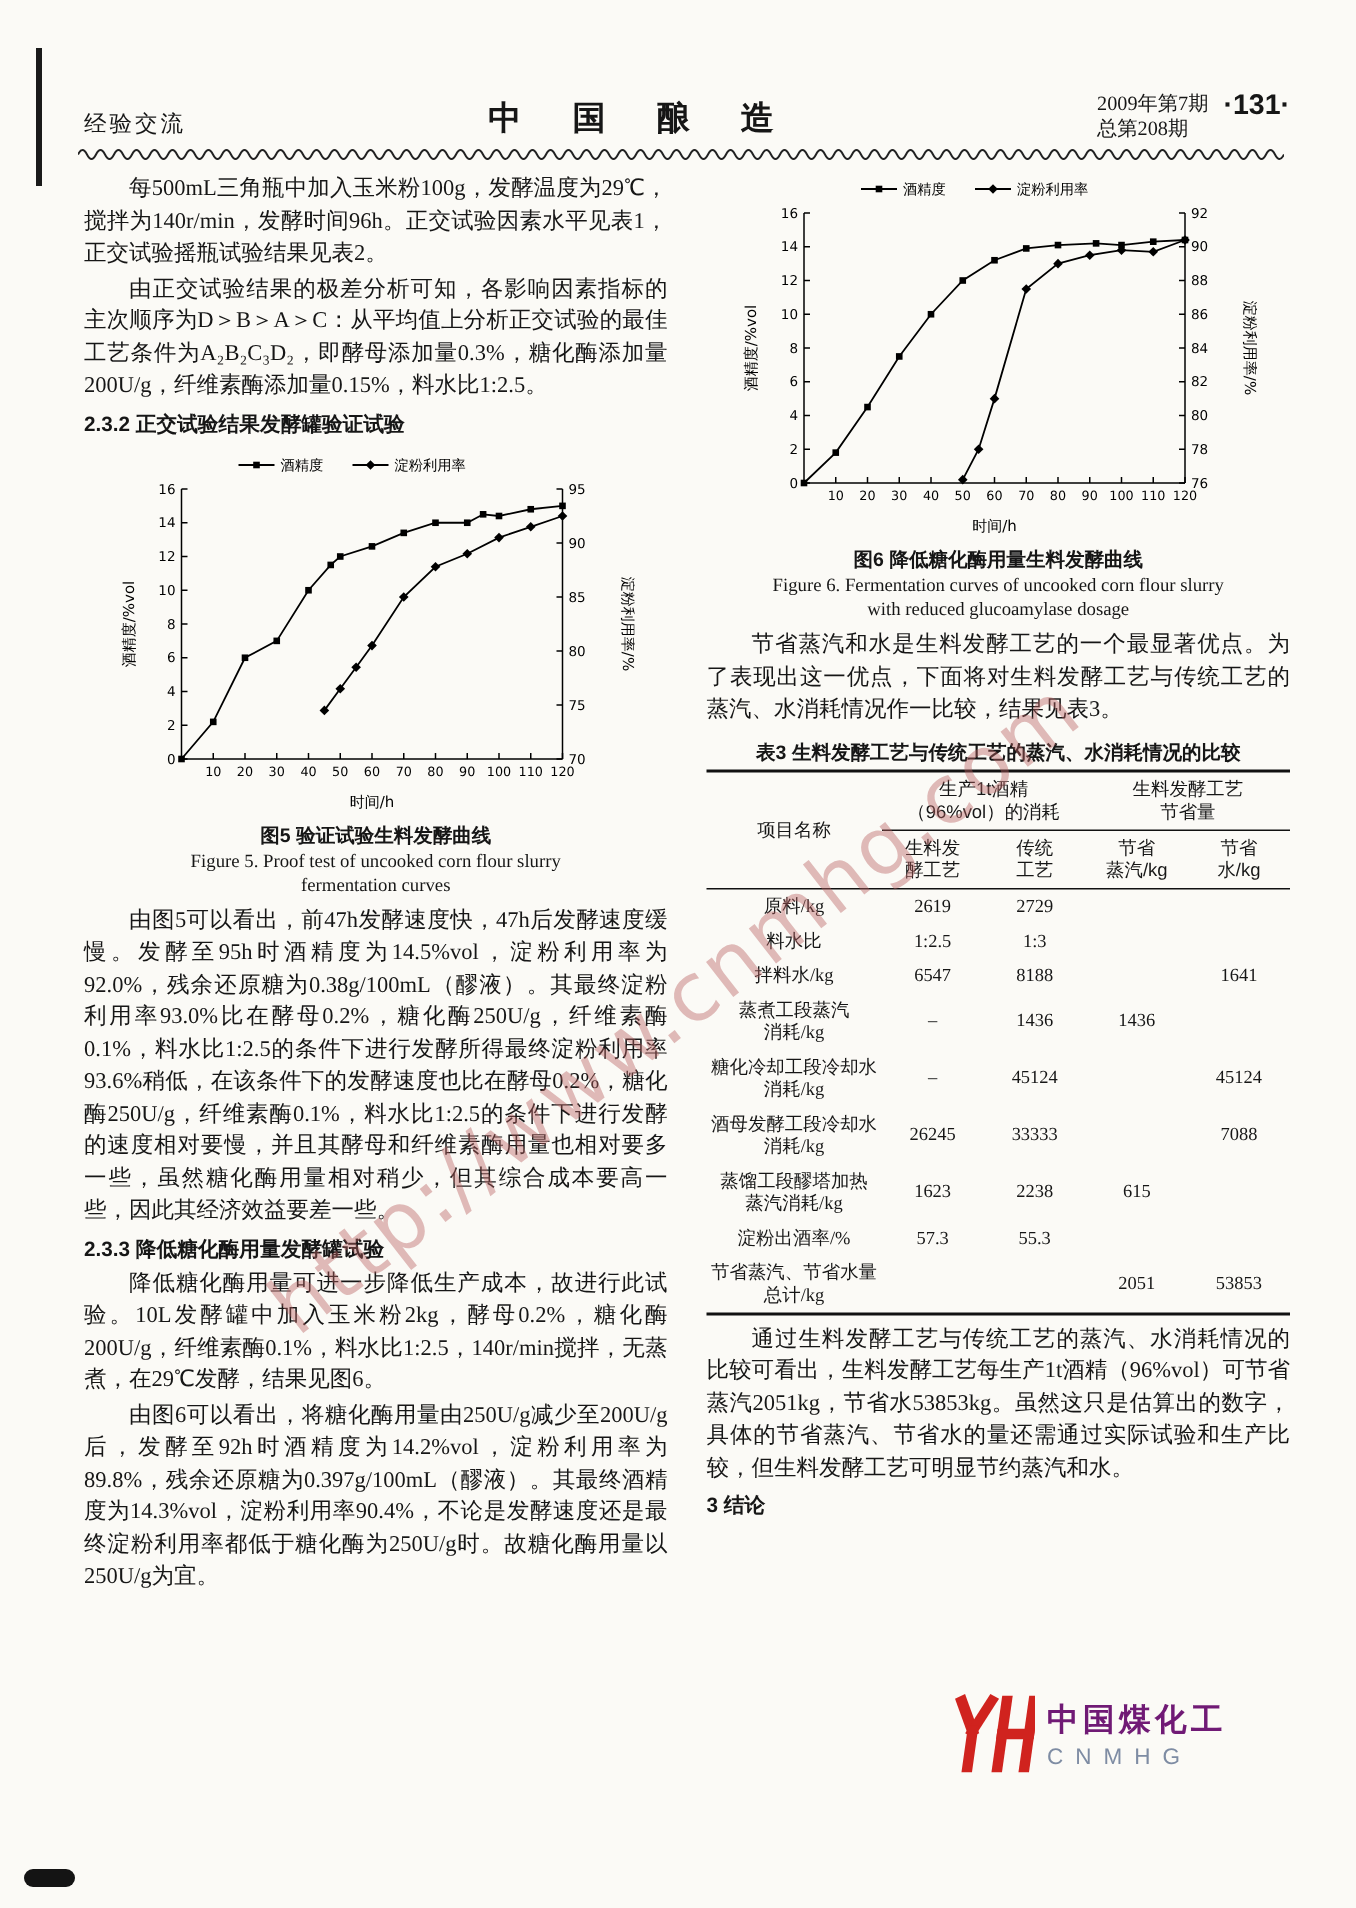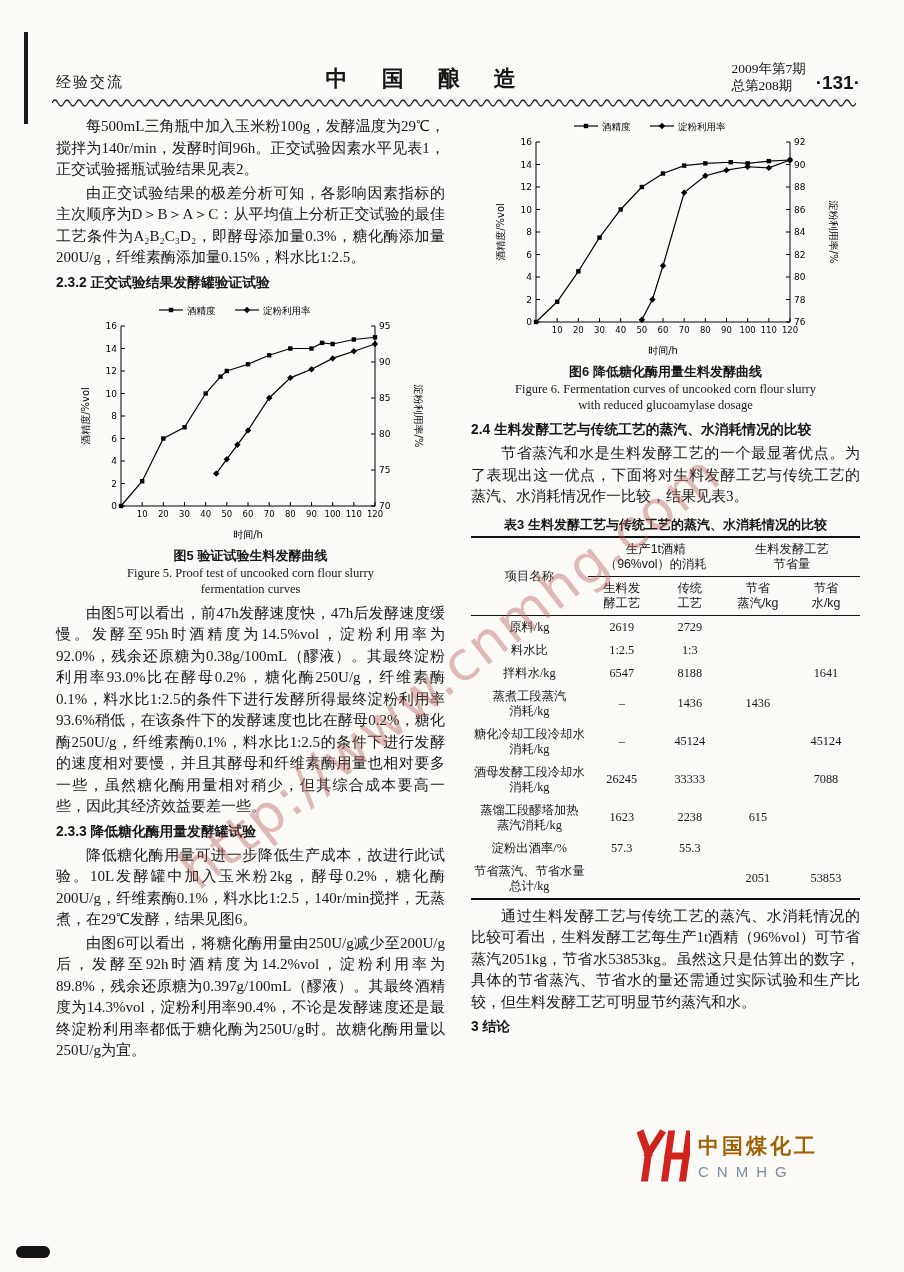--- a/index.html
+++ b/index.html
@@ -7,21 +7,21 @@
     position:relative; width:904px; height:1272px; overflow:hidden;
     background:#fbfaf6; color:#161616;
     font-family:"Liberation Serif", serif;
   }
   
   .header{position:absolute; left:56px; right:44px; top:60px;
           display:flex; justify-content:space-between; align-items:flex-end;}
   .hdr-left{font-size:15px; letter-spacing:2px; padding-bottom:2px;}
   .hdr-center{font-size:22px; font-weight:bold; letter-spacing:14px;
               font-family:"Liberation Sans", sans-serif; padding-bottom:0;}
-  .hdr-right{display:flex; align-items:flex-end; gap:10px;}
+  .hdr-right{display:flex; align-items:flex-start; gap:10px;}
   .issue{font-size:13.5px; line-height:17px; text-align:left;}
   .pageno{font-size:19px; font-weight:bold; font-family:"Liberation Sans",sans-serif;}
   .wave{position:absolute; left:52px; top:98px;}
   
   .columns{position:absolute; left:56px; right:44px; top:116px; display:flex; gap:26px;}
   .col{flex:1; min-width:0;}
   .p{font-size:15px; line-height:21.5px; text-align:justify; text-indent:2em; margin:0 0 2px 0;}
   .p-noindent{text-indent:0;}
   .hsec{font-size:13.8px; font-weight:bold; line-height:22px; margin:3px 0 2px 0;
         font-family:"Liberation Sans", sans-serif;}
@@ -42,21 +42,21 @@
   th.item{border-bottom:1px solid #111;}
   th.grp{border-bottom:1px solid #111;}
   tr.sub th{border-bottom:1px solid #111;}
   
   .watermark{position:absolute; left:40px; top:640px; width:820px; text-align:center;
              transform:rotate(-38deg); font-size:54px; letter-spacing:2px; white-space:nowrap;
              color:rgba(184,96,96,0.42); font-family:"DejaVu Sans",sans-serif; pointer-events:none;}
   
   .logo{position:absolute; left:628px; top:1116px; width:254px; height:80px; background:#fbfaf6;
         display:flex; align-items:center; gap:8px;}
-  .logo-text .cn{color:#a16207; font-size:21px; font-weight:bold; letter-spacing:3px;
+  .logo-text .cn{color:#701a75; font-size:21px; font-weight:bold; letter-spacing:3px;
                  font-family:"Liberation Sans",sans-serif;}
   .logo-text .en{color:#7e8ca3; font-size:15px; letter-spacing:8px;
                  font-family:"Liberation Sans",sans-serif; margin-top:3px;}
   
   .artifact-bar{position:absolute; left:24px; top:32px; width:4px; height:92px; background:#1a1a1a;}
   .artifact-blob{position:absolute; left:16px; top:1246px; width:34px; height:12px;
                  background:#141414; border-radius:6px;}
 </style>
 </head>
 <body>
@@ -293,21 +293,20 @@
             <path d="M232.5 50.925 L235.7 54.125 L232.5 57.325 L229.3 54.125 Z" fill="#000"></path>
             <path d="M253.66666666666669 47.550000000000026 L256.8666666666667 50.75000000000003 L253.66666666666669 53.95000000000003 L250.4666666666667 50.75000000000003 Z" fill="#000"></path>
             <path d="M274.8333333333333 48.67499999999997 L278.0333333333333 51.87499999999997 L274.8333333333333 55.074999999999974 L271.6333333333333 51.87499999999997 Z" fill="#000"></path>
             <path d="M296 40.79999999999993 L299.2 43.999999999999936 L296 47.19999999999994 L292.8 43.999999999999936 Z" fill="#000"></path>
           </svg>
         <div class="figcap-cn">图6 降低糖化酶用量生料发酵曲线</div>
         <div class="figcap-en">Figure 6. Fermentation curves of uncooked corn flour slurry</div>
         <div class="figcap-en">with reduced glucoamylase dosage</div>
       </div>
 
-      <div class="hsec">2.4 生料发酵工艺与传统工艺的蒸汽、水消耗情况的比较</div>
       <p class="p">节省蒸汽和水是生料发酵工艺的一个最显著优点。为了表现出这一优点，下面将对生料发酵工艺与传统工艺的蒸汽、水消耗情况作一比较，结果见表3。</p>
 
       <div class="tabcap-cn">表3 生料发酵工艺与传统工艺的蒸汽、水消耗情况的比较</div>
 
       <table class="t3">
         <colgroup>
           <col style="width:30%">
             <col style="width:17.5%">
             <col style="width:17.5%">
           <col style="width:17.5%">

